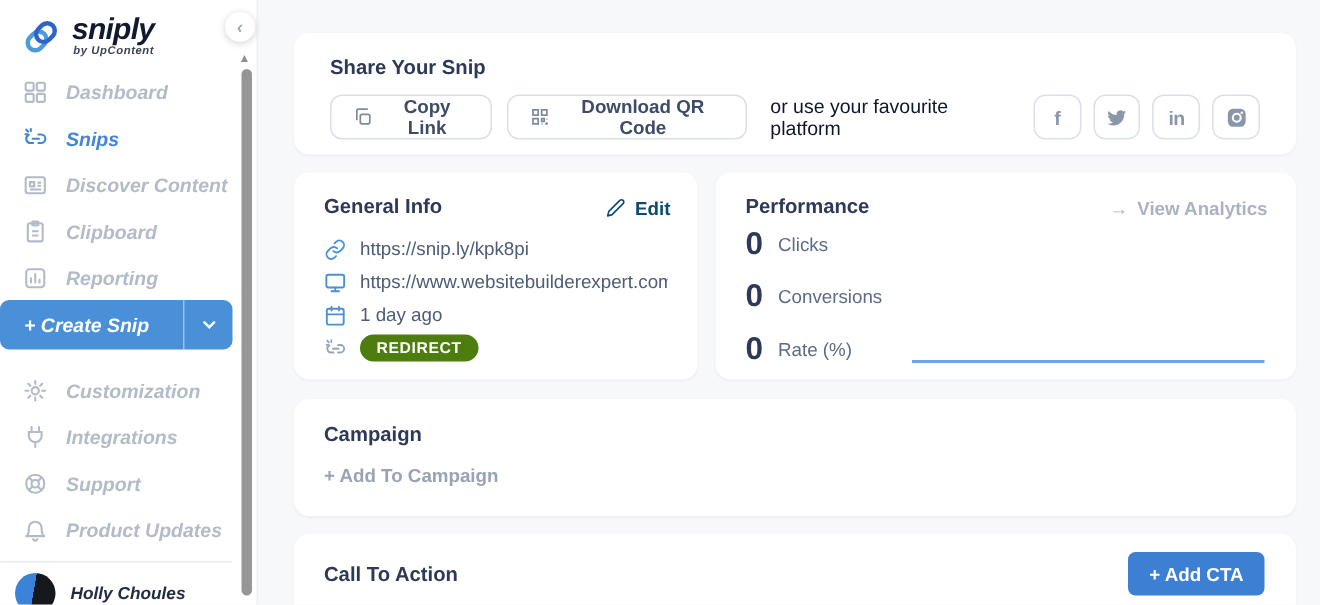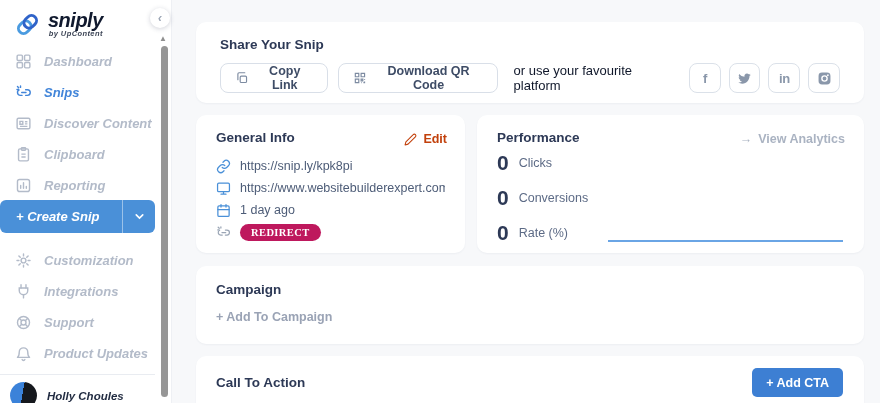--- a/index.html
+++ b/index.html
@@ -81,32 +81,32 @@
     width:34px; height:30px; border:1px solid #dbe1e9; border-radius:8px; background:#fff;
     display:inline-flex; align-items:center; justify-content:center; color:#8a97aa;
     margin-left:8px; cursor:pointer; font-weight:800; font-size:13px;
   }
   .social-btn svg { width:15px; height:15px; }
   .social-letter { font-size:13px; font-weight:800; letter-spacing:-.5px; }
 
   
   .ginfo-card { left:24px; top:115px; width:269px; height:138px; padding:15px 20px; }
   .edit-link {
-    position:absolute; right:18px; top:17px; display:flex; align-items:center; gap:6px;
-    color:#c2410c; font-size:12.5px; font-weight:600; cursor:pointer;
+    position:absolute; right:18px; top:17px; display:flex; gap:6px;
+    color:#0c4a6e; font-size:12.5px; font-weight:600; cursor:pointer;
   }
   .edit-link svg { width:13px; height:13px; }
   .ginfo-rows { margin-top:10px; }
   .ginfo-row { display:flex; align-items:center; gap:9px; height:22px;text-align:center; }
   .ginfo-row .gicon { width:15px; height:15px; flex:none; color:#4a90d8; }
   .ginfo-row .gicon.gray { color:#9aa5b5; }
   .ginfo-text { font-size:12.5px; color:#4d5c77; font-weight:500; white-space:nowrap; overflow:hidden; }
   .badge {
-    background:#be185d; color:#fff; font-size:10.5px; font-weight:800; letter-spacing:.4px;
-    padding:3px 11px; border-radius:10px;font-family:Liberation Serif, serif;
+    background:#4d7c0f; color:#fff; font-size:10.5px; font-weight:800; letter-spacing:.4px;
+    padding:3px 11px; border-radius:10px;
   }
 
   
   .perf-card { left:305px; top:115px; width:387px; height:138px; padding:15px 20px; }
   .analytics-link {
     position:absolute; right:19px; top:17px; display:flex; align-items:center; gap:6px;
     color:#aab3c2; font-size:12.5px; font-weight:600; cursor:pointer;
   }
   .stat-row { display:flex; align-items:center; gap:10px; height:35px; }
   .stat-row:first-of-type { margin-top:6px; }

